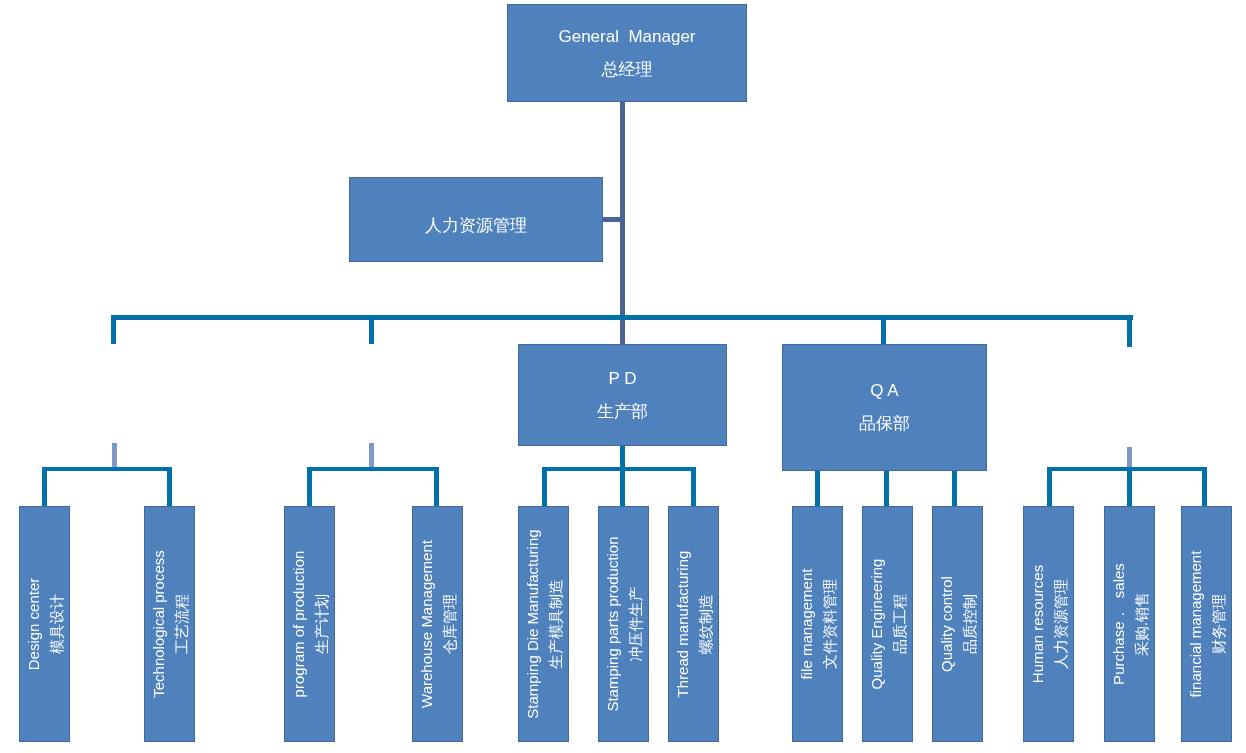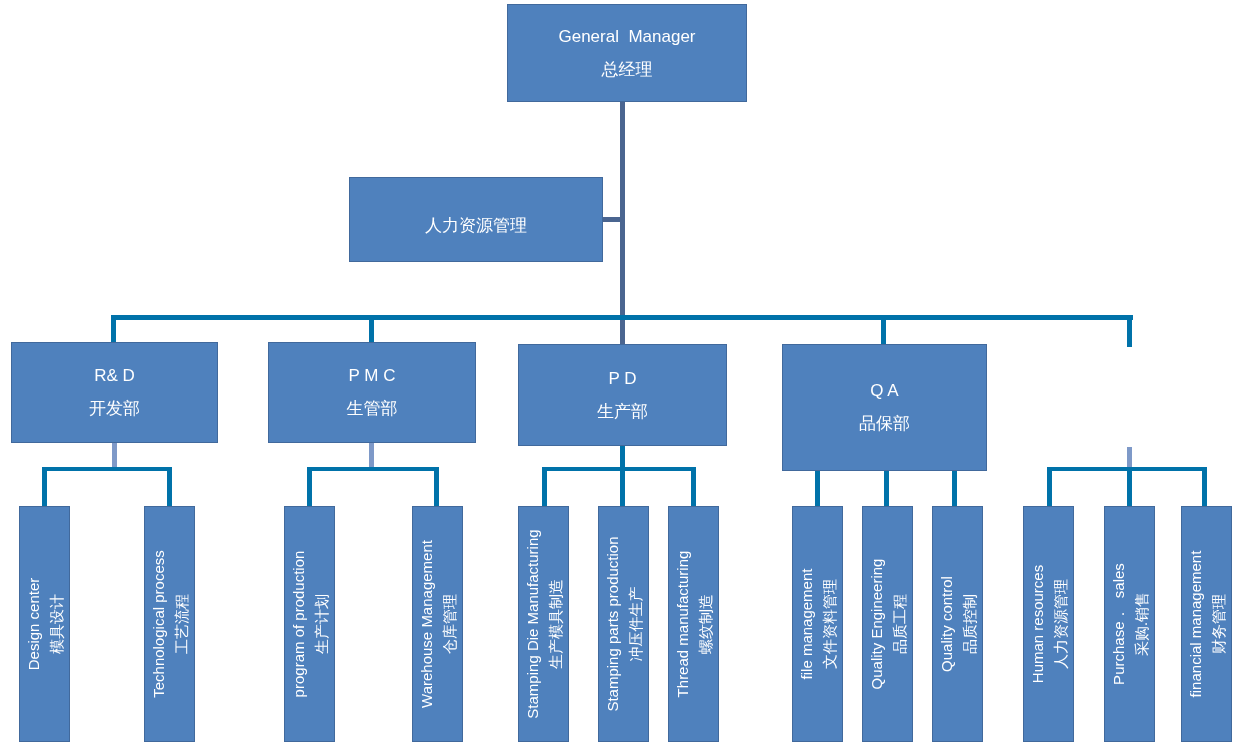--- a/index.html
+++ b/index.html
@@ -81,28 +81,20 @@
 
   <div class="box h-node" style="left:507px;top:4px;width:240px;height:98px;">
     <div class="en">General  Manager</div>
     <div class="zh">总经理</div>
   </div>
 
   <div class="box h-node" style="left:349px;top:177px;width:254px;height:85px;">
     <div class="zh">人力资源管理</div>
   </div>
 
-  <div class="box h-node" style="left:11px;top:342px;width:207px;height:101px;">
-    <div class="en">R&amp; D</div>
-    <div class="zh">开发部</div>
-  </div>
-  <div class="box h-node" style="left:268px;top:342px;width:208px;height:101px;">
-    <div class="en">P M C</div>
-    <div class="zh">生管部</div>
-  </div>
   <div class="box h-node" style="left:518px;top:344px;width:209px;height:102px;">
     <div class="en">P D</div>
     <div class="zh">生产部</div>
   </div>
   <div class="box h-node" style="left:782px;top:344px;width:205px;height:127px;">
     <div class="en">Q A</div>
     <div class="zh">品保部</div>
   </div>
 
   <div class="box v-node" style="left:19px;top:506px;width:51px;height:236px;">

